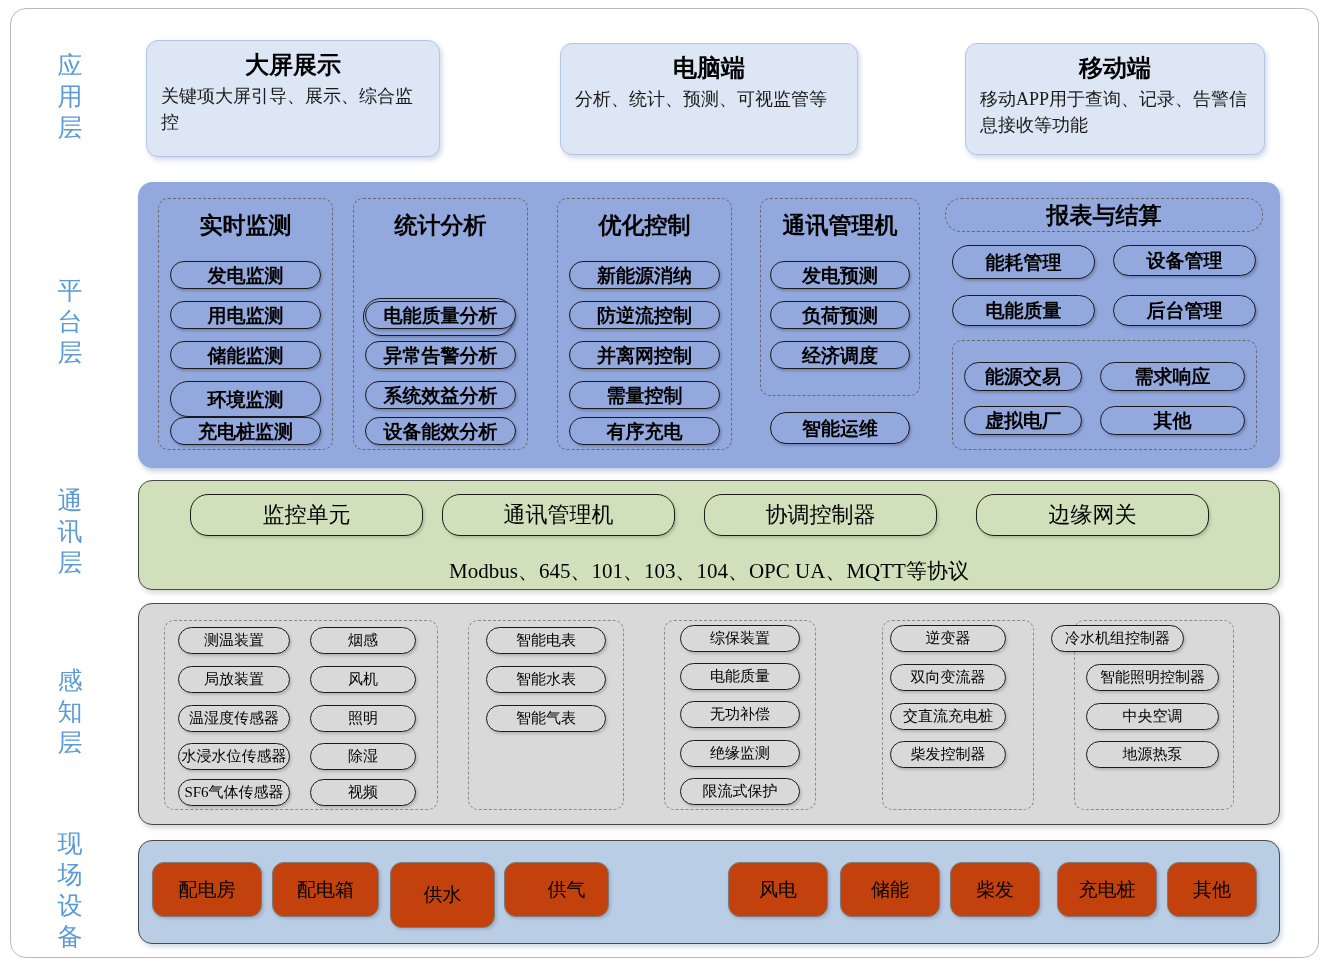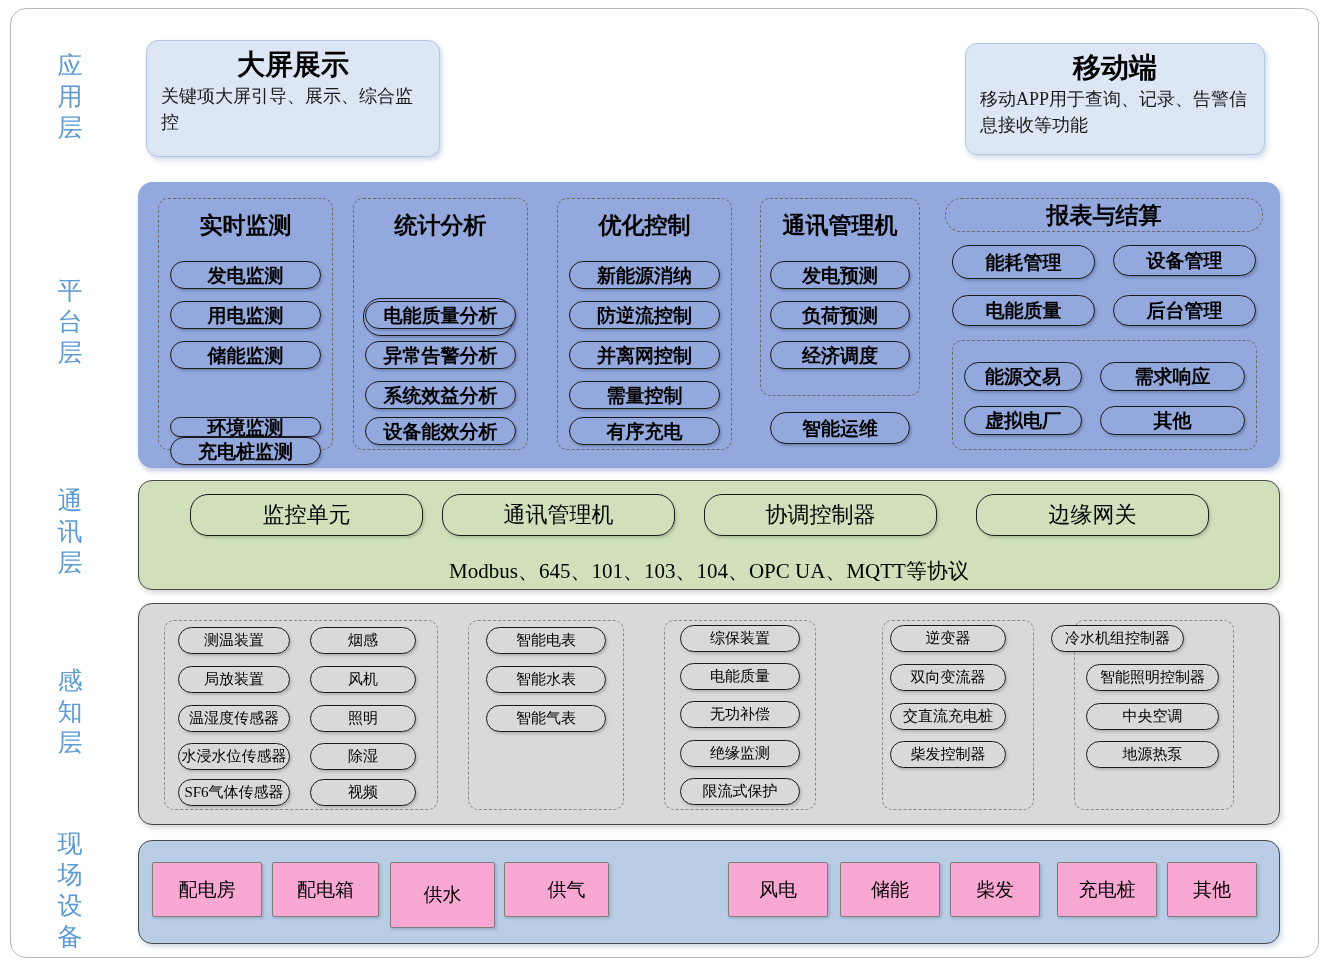--- a/index.html
+++ b/index.html
@@ -70,21 +70,21 @@
     position:absolute;
     box-sizing:border-box;
     background:#dce6f4;
     border:1px solid #b3c6e4;
     border-radius:12px;
     box-shadow:2px 3px 5px rgba(150,170,205,.45);
     padding:8px 14px 10px 14px;
   }
   .app-card .app-title{
     text-align:center;
-    font-size:28px;
+    font-size:24px;
     font-weight:bold;
     color:#000;
     line-height:32px;
     margin-bottom:2px;
     font-family:"Liberation Serif","DejaVu Serif",serif;
   }
   .app-card .app-desc{
     font-size:18px;
     color:#1a1a1a;
     line-height:26px;
@@ -152,23 +152,23 @@
     background:#d9d9d9;
     font-size:15px;
     box-shadow:1.5px 2px 2.5px rgba(130,130,130,.40);
   }
 
   
   .fbox{
     position:absolute;
     box-sizing:border-box;
     display:flex;align-items:center;justify-content:center;
-    background:#f9a8d4;
+    background:#c2410c;
     border:1.4px solid #7c7c7c;
-    border-radius:2px;
+    border-radius:12px;
     font-size:19px;
     color:#000;
     font-family:Liberation Serif, serif;
     white-space:nowrap;
     box-shadow:1.5px 2px 2.5px rgba(120,140,170,.40);
   }
 
   
   .protocol-line{
     position:absolute;
@@ -201,35 +201,39 @@
   <div class="layer-label" style="left:40px;top:828px;">现
 场
 设
 备</div>
 
   <div class="app-card centered" style="left:146px;top:40px;width:294px;height:117px;">
     <div class="app-title">大屏展示</div>
     <div class="app-desc">关键项大屏引导、展示、综合监控</div>
   </div>
 
+  <div class="app-card centered" style="left:560px;top:43px;width:298px;height:112px;">
+    <div class="app-title">电脑端</div>
+    <div class="app-desc">分析、统计、预测、可视监管等</div>
+  </div>
 
   <div class="app-card centered" style="left:965px;top:43px;width:300px;height:112px;">
     <div class="app-title">移动端</div>
     <div class="app-desc">移动APP用于查询、记录、告警信息接收等功能</div>
   </div>
 
   <div class="band platform" style="left:138px;top:182px;width:1142px;height:286px;"></div>
 
   <div class="dgroup" style="left:158px;top:198px;width:175px;height:252px;"></div>
   <div class="group-title" style="left:158px;top:212px;width:175px;">实时监测</div>
   <div class="pill plat" style="left:170px;top:261px;width:151px;height:28px;">发电监测</div>
   <div class="pill plat" style="left:170px;top:301px;width:151px;height:28px;">用电监测</div>
   <div class="pill plat" style="left:170px;top:341px;width:151px;height:28px;">储能监测</div>
-  <div class="pill plat" style="left:170px;top:381px;width:151px;height:20px;margin-top:36px;">环境监测</div>
-  <div class="pill plat" style="left:170px;top:417px;width:151px;height:28px;margin-top:20px;">充电桩监测</div>
+  <div class="pill plat" style="left:170px;top:381px;width:151px;height:36px;">环境监测</div>
+  <div class="pill plat" style="left:170px;top:417px;width:151px;height:28px;">充电桩监测</div>
 
   <div class="dgroup" style="left:353px;top:198px;width:175px;height:252px;"></div>
   <div class="group-title" style="left:353px;top:212px;width:175px;">统计分析</div>
   <div class="pill plat" style="left:363px;top:261px;width:151px;height:38px;margin-top:37px;">源网荷储分析</div>
   <div class="pill plat" style="left:365px;top:301px;width:151px;height:28px;">电能质量分析</div>
   <div class="pill plat" style="left:365px;top:341px;width:151px;height:28px;">异常告警分析</div>
   <div class="pill plat" style="left:365px;top:381px;width:151px;height:28px;">系统效益分析</div>
   <div class="pill plat" style="left:365px;top:417px;width:151px;height:28px;">设备能效分析</div>
 
   <div class="dgroup" style="left:557px;top:198px;width:175px;height:252px;"></div>

